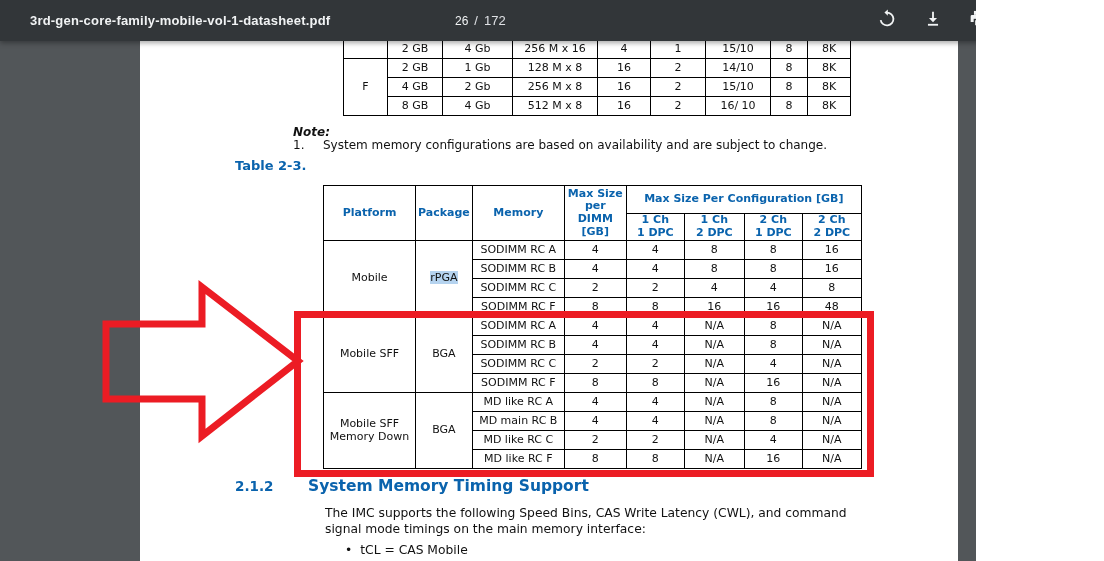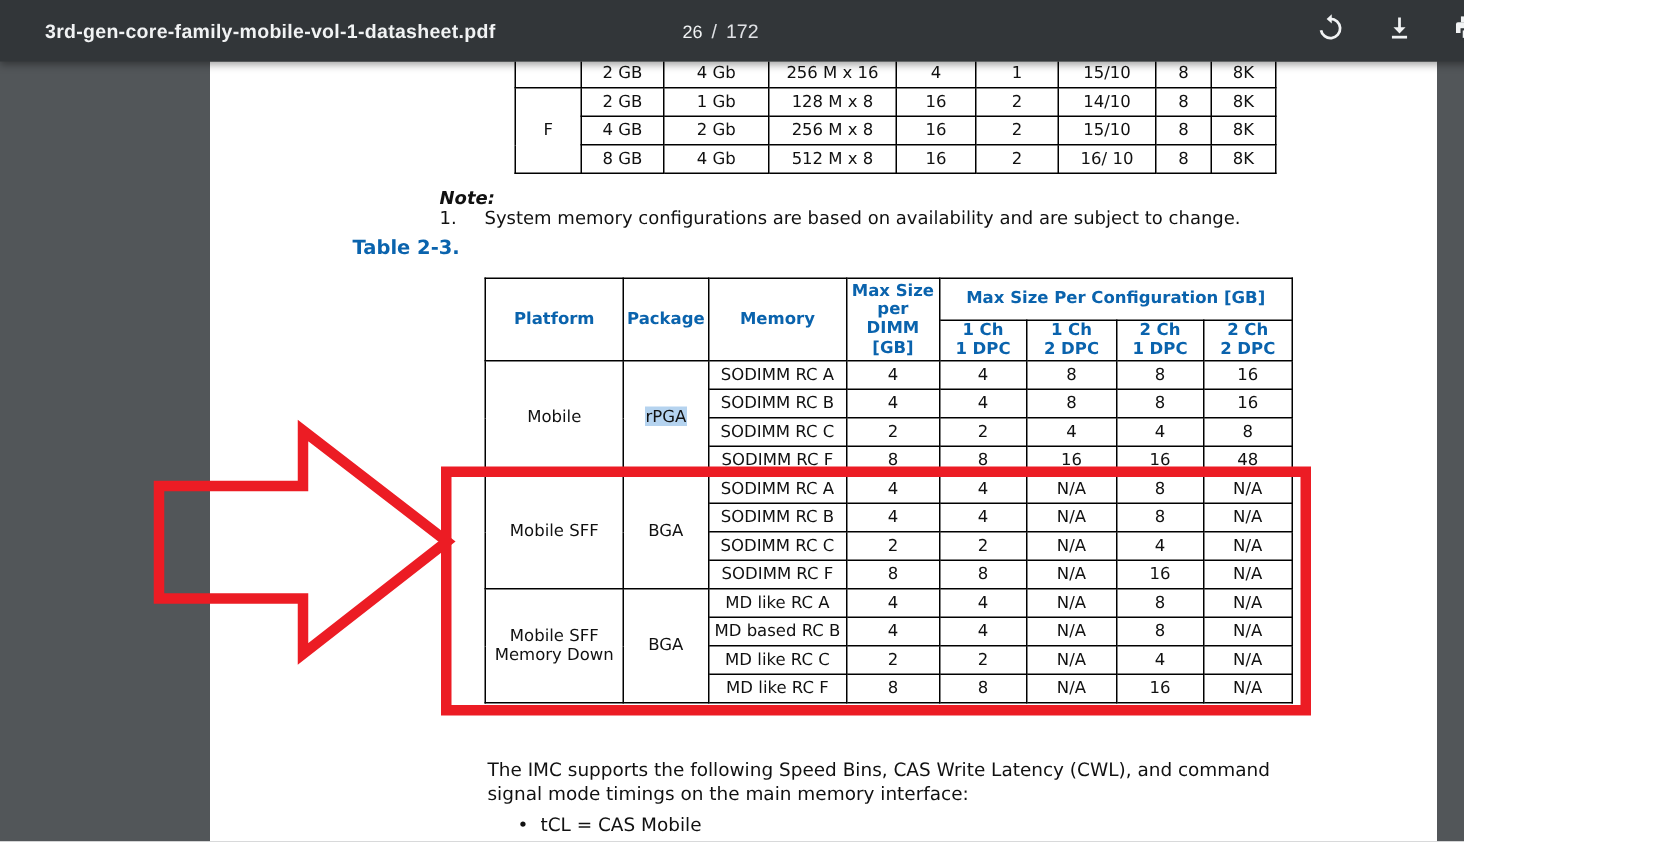--- a/index.html
+++ b/index.html
@@ -298,21 +298,21 @@
 Memory Down</td>
               <td rowspan="4">BGA</td>
               <td>MD like RC A</td>
               <td>4</td>
               <td>4</td>
               <td>N/A</td>
               <td>8</td>
               <td>N/A</td>
             </tr>
             <tr style="height: 19px;">
-              <td>MD based RC B</td>
+              <td>MD main RC B</td>
               <td>4</td>
               <td>4</td>
               <td>N/A</td>
               <td>8</td>
               <td>N/A</td>
             </tr>
             <tr style="height: 19px;">
               <td>MD like RC C</td>
               <td>2</td>
               <td>2</td>
@@ -325,20 +325,24 @@
               <td>8</td>
               <td>8</td>
               <td>N/A</td>
               <td>16</td>
               <td>N/A</td>
             </tr>
           </tbody>
         </table>
       </div>
 
+    <div class="abs section-h" style="left:95px;top:436px;">
+      <span class="num">2.1.2</span>
+      <span class="ttl">System Memory Timing Support</span>
+    </div>
 
     <div class="abs para" style="left:185px;top:464px;">The IMC supports the following Speed Bins, CAS Write Latency (CWL), and command
 signal mode timings on the main memory interface:</div>
 
     <div class="abs bullet" style="left:205px;top:502px;">
       <span>•</span>
       <span>tCL = CAS Mobile</span>
     </div>
   </div>
 

